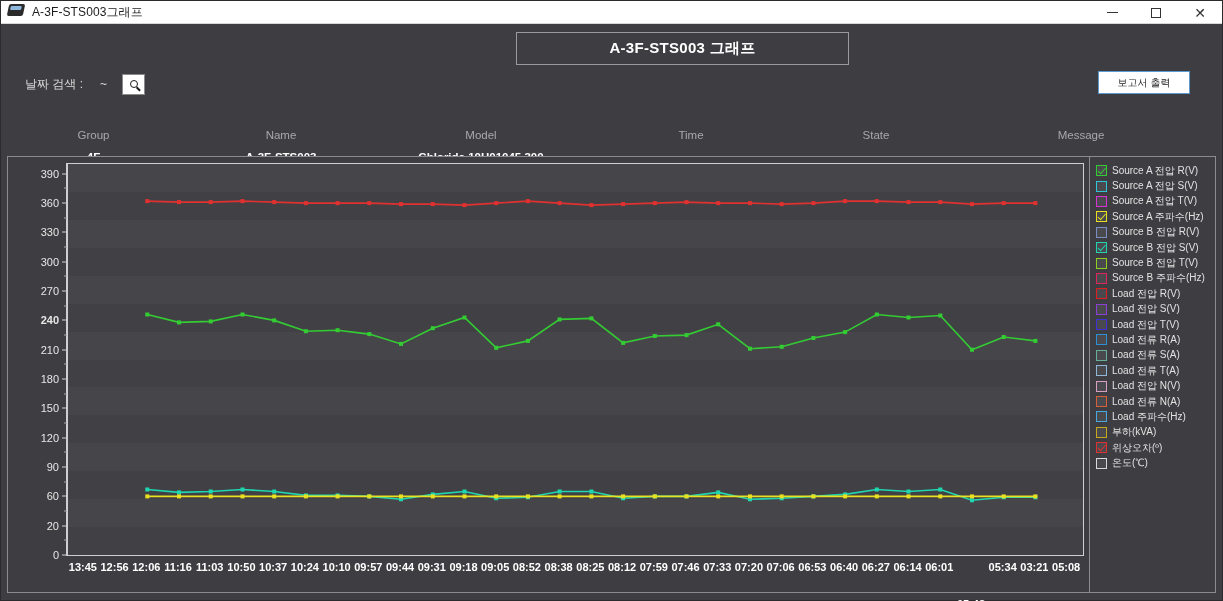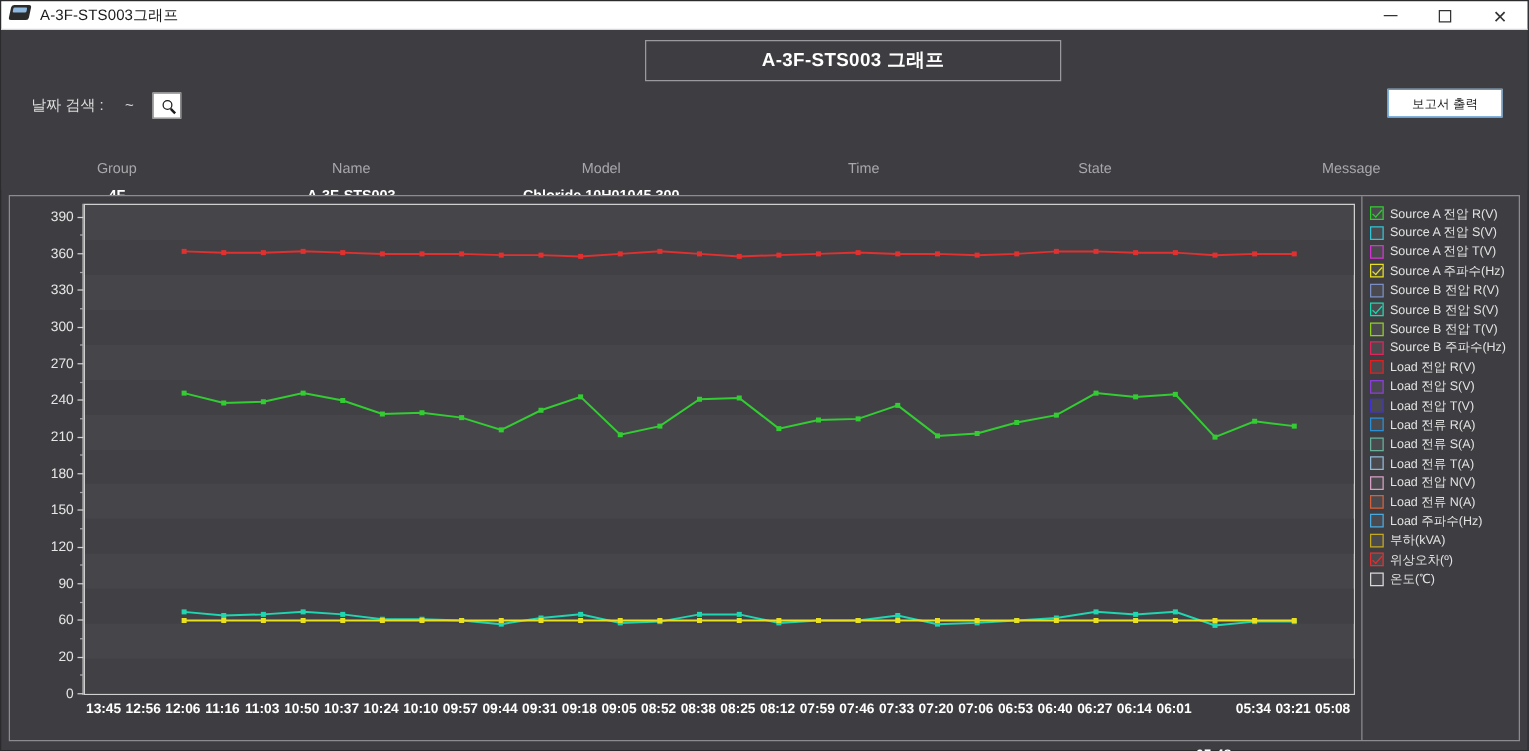--- a/index.html
+++ b/index.html
@@ -122,21 +122,21 @@
   .mag {
     width: 8px; height: 8px; border: 1.6px solid #1b1b1b;
     border-radius: 50%; position: relative;
   }
   .mag:after {
     content: ""; position: absolute; right: -4px; bottom: -3px;
     width: 5px; height: 1.6px; background: #1b1b1b;
     transform: rotate(45deg);
   }
   .report-btn {
-    position: absolute; right: 20px; top: 47px;
+    position: absolute; right: 32px; top: 47px;
     width: 92px; height: 23px;
     background: #ffffff; border: 1px solid #5a9ad0;
     display: flex; align-items: center; justify-content: center;
     font-size: 10px; color: #1b1b1b;
   }
 
   
   .dev-table {
     position: absolute; left: 0; top: 100px;
     width: 1221px;
@@ -313,21 +313,21 @@
           <div class="ytick" style="top: 304.025px;">90</div>
           <div class="ytickmark" style="top: 304.025px;"></div>
           <div class="ytick" style="top: 274.7px;">120</div>
           <div class="ytickmark" style="top: 274.7px;"></div>
           <div class="ytick" style="top: 245.375px;">150</div>
           <div class="ytickmark" style="top: 245.375px;"></div>
           <div class="ytick" style="top: 216.05px;">180</div>
           <div class="ytickmark" style="top: 216.05px;"></div>
           <div class="ytick" style="top: 186.725px;">210</div>
           <div class="ytickmark" style="top: 186.725px;"></div>
-          <div class="ytick" style="top: 157.4px;">240</div>
+          <div class="ytick" style="top: 157.4px; font-weight: bold;">240</div>
           <div class="ytickmark" style="top: 157.4px;"></div>
           <div class="ytick" style="top: 128.075px;">270</div>
           <div class="ytickmark" style="top: 128.075px;"></div>
           <div class="ytick" style="top: 98.75px;">300</div>
           <div class="ytickmark" style="top: 98.75px;"></div>
           <div class="ytick" style="top: 69.425px;">330</div>
           <div class="ytickmark" style="top: 69.425px;"></div>
           <div class="ytick" style="top: 40.1px;">360</div>
           <div class="ytickmark" style="top: 40.1px;"></div>
           <div class="ytick" style="top: 10.775px;">390</div>

